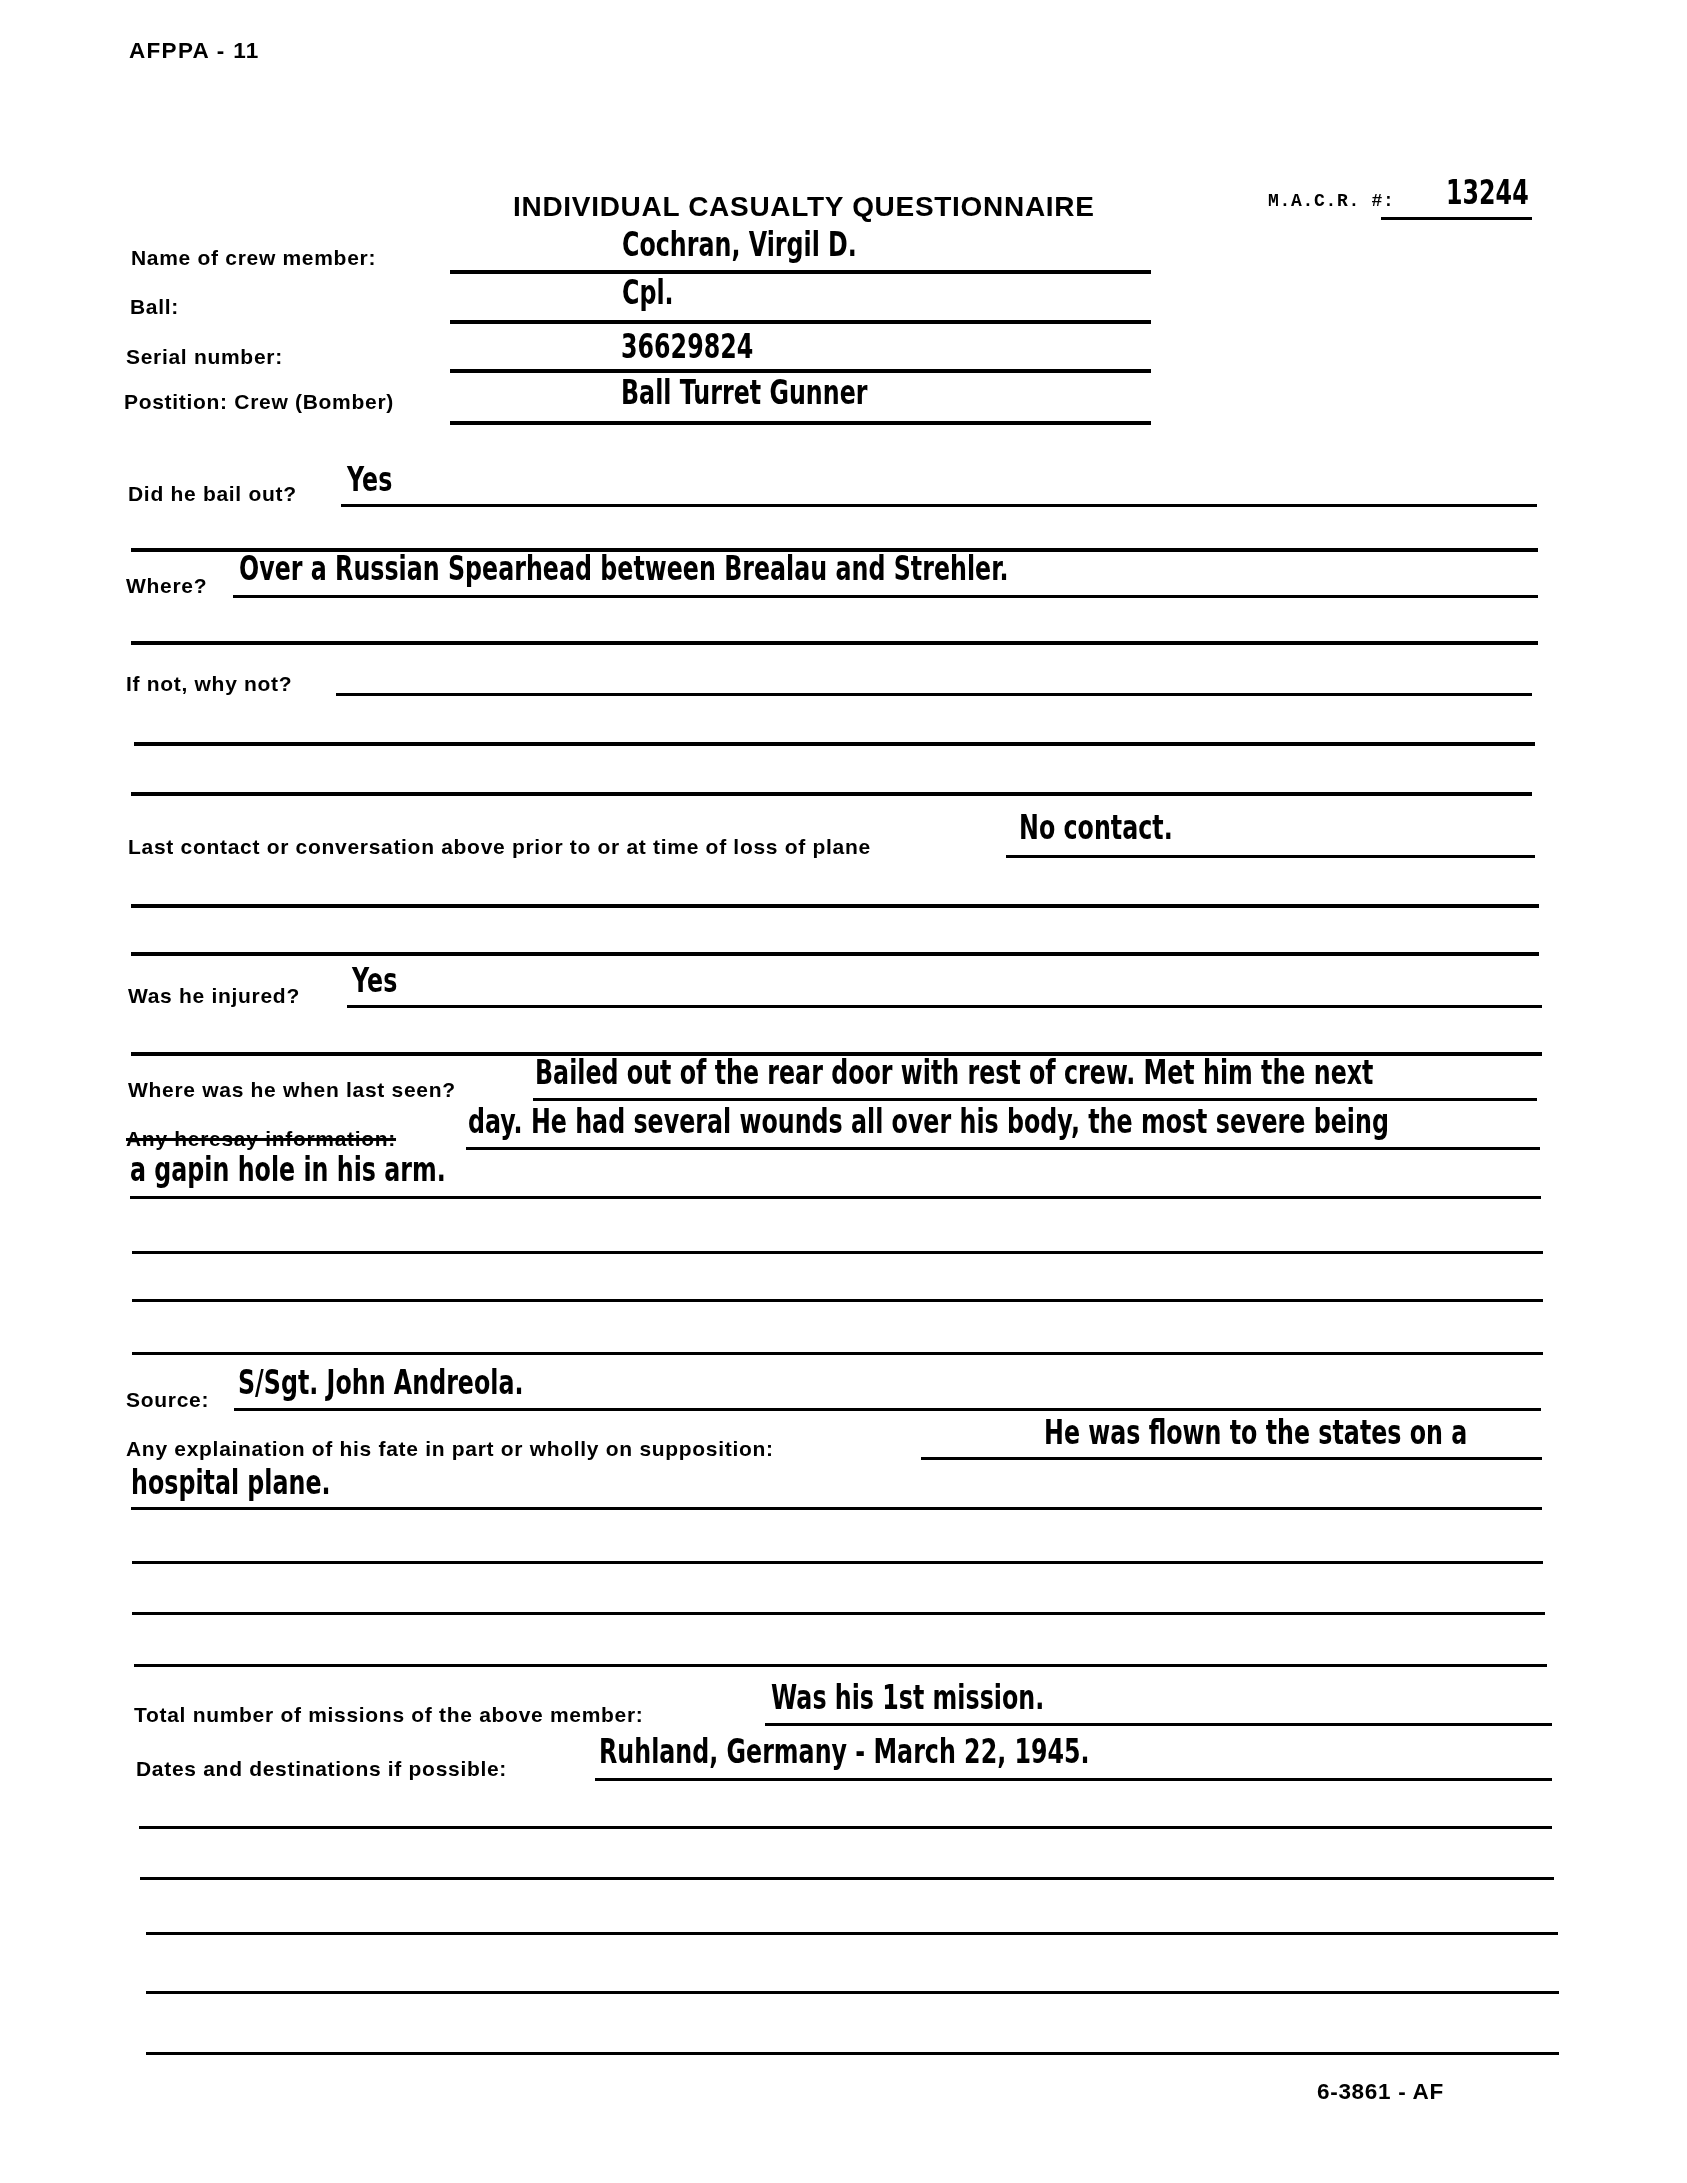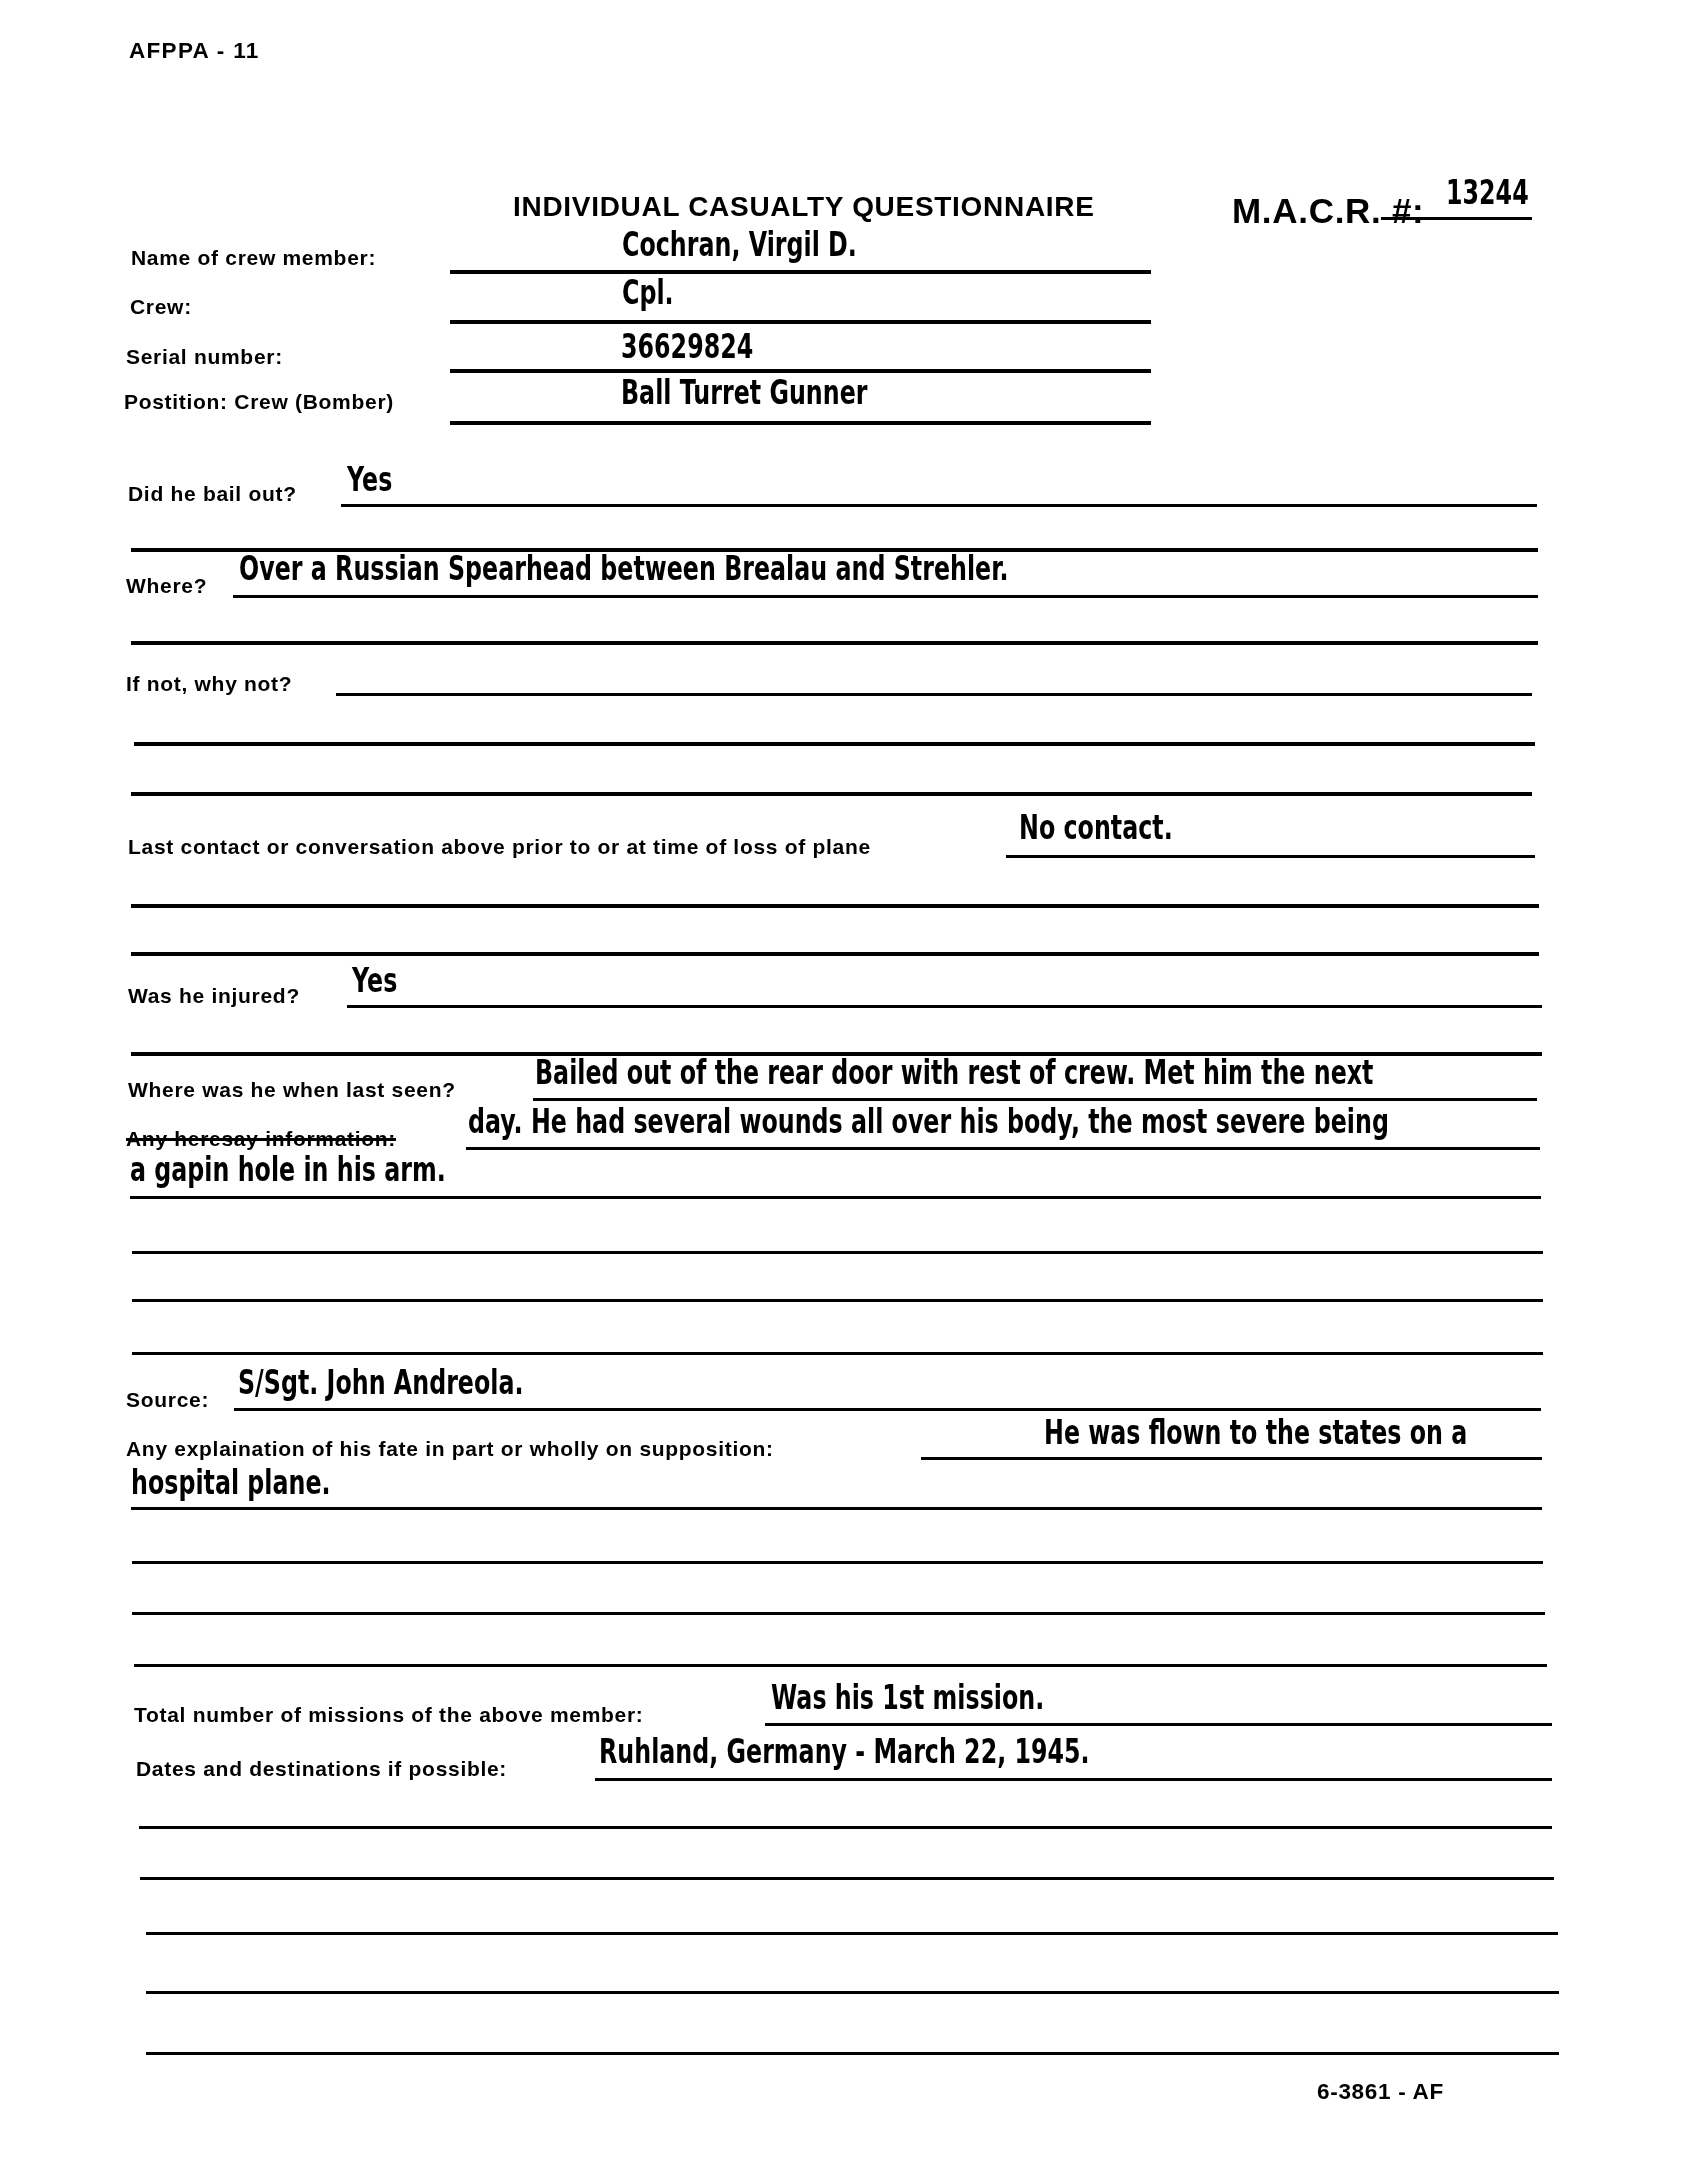--- a/index.html
+++ b/index.html
@@ -1,42 +1,42 @@
 <!DOCTYPE html>
 <html style="font-size:10.6px"><head>
 <meta charset="utf-8">
 <style>
   html, body { margin:0; padding:0; background:#ffffff; }
   body { width:1687px; height:2183px; position:relative; overflow:hidden;
          font-family:"Liberation Sans", sans-serif; color:#000; }
   .abs { position:absolute; }
   .code { font-weight:bold; font-size:22.5px; letter-spacing:1.3px; }
   .title { font-weight:bold; font-size:28px; letter-spacing:0.7px; }
-  .macr-label { font-family:Liberation Sans, sans-serif; font-weight:bold; font-size:35px; letter-spacing:0.7px; }
+  .macr-label { font-family:Liberation Mono, monospace; font-weight:bold; font-size:18px; letter-spacing:0.7px;margin-left:36px; }
   .lbl { font-weight:bold; font-size:21px; letter-spacing:0.7px; white-space:nowrap; }
   .ans { font-family:"DejaVu Sans", sans-serif; font-weight:bold; font-size:33px;
          white-space:nowrap; transform-origin:left bottom; transform:scaleX(0.72); letter-spacing:0px; }
   .line { position:absolute; height:2.6px; background:#000; }
   .line.thick { height:4px; }
   .strike { text-decoration:line-through; text-decoration-thickness:2.6px;text-align:right; }
 </style>
 </head>
 <body>
 
 <div class="abs code" style="left:112px;top:38px;margin-left:17px;">AFPPA - 11</div>
 <div class="abs title" style="left:513px;top:191px;">INDIVIDUAL CASUALTY QUESTIONNAIRE</div>
 <div class="abs macr-label" style="left:1232px;top:191px;">M.A.C.R. #:</div>
 <div class="abs ans" style="left:1446px;top:173px;">13244</div>
 <div class="line" style="left:1381px;top:217px;width:151px;"></div>
 
 <div class="abs lbl" style="left:131px;top:246px;text-align:right;">Name of crew member:</div>
 <div class="abs ans" style="left:622px;top:225px;">Cochran,  Virgil  D.</div>
 <div class="line thick" style="left:450px;top:270px;width:701px;"></div>
 
-<div class="abs lbl" style="left:130px;top:295px;">Crew:</div>
+<div class="abs lbl" style="left:130px;top:295px;">Ball:</div>
 <div class="abs ans" style="left:622px;top:273px;">Cpl.</div>
 <div class="line thick" style="left:450px;top:320px;width:701px;"></div>
 
 <div class="abs lbl" style="left:126px;top:345px;">Serial number:</div>
 <div class="abs ans" style="left:621px;top:327px;">36629824</div>
 <div class="line thick" style="left:450px;top:369px;width:701px;"></div>
 
 <div class="abs lbl" style="left:124px;top:390px;">Postition: Crew (Bomber)</div>
 <div class="abs ans" style="left:621px;top:373px;">Ball Turret Gunner</div>
 <div class="line thick" style="left:450px;top:421px;width:701px;"></div>

